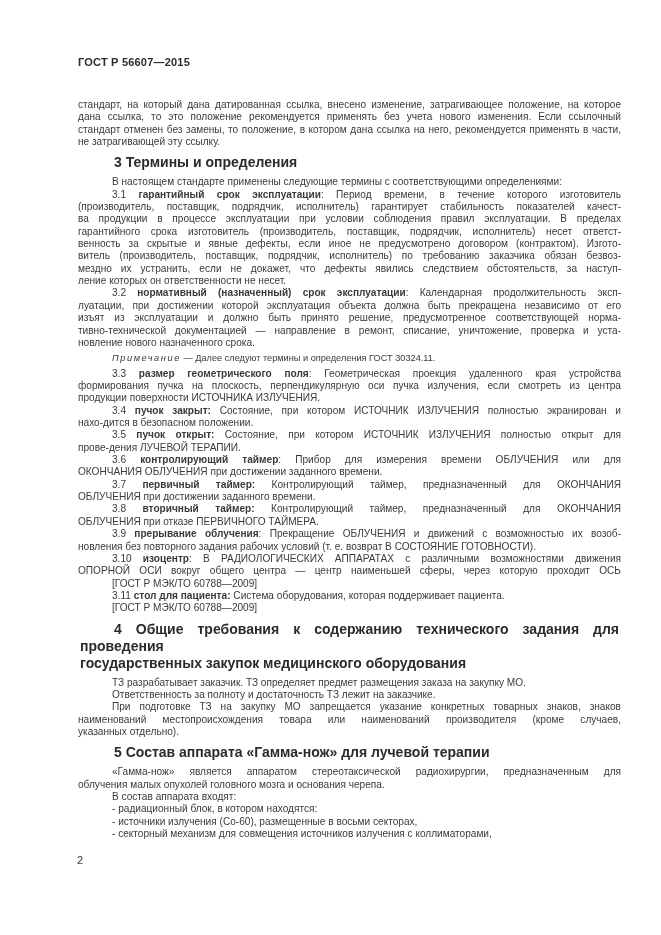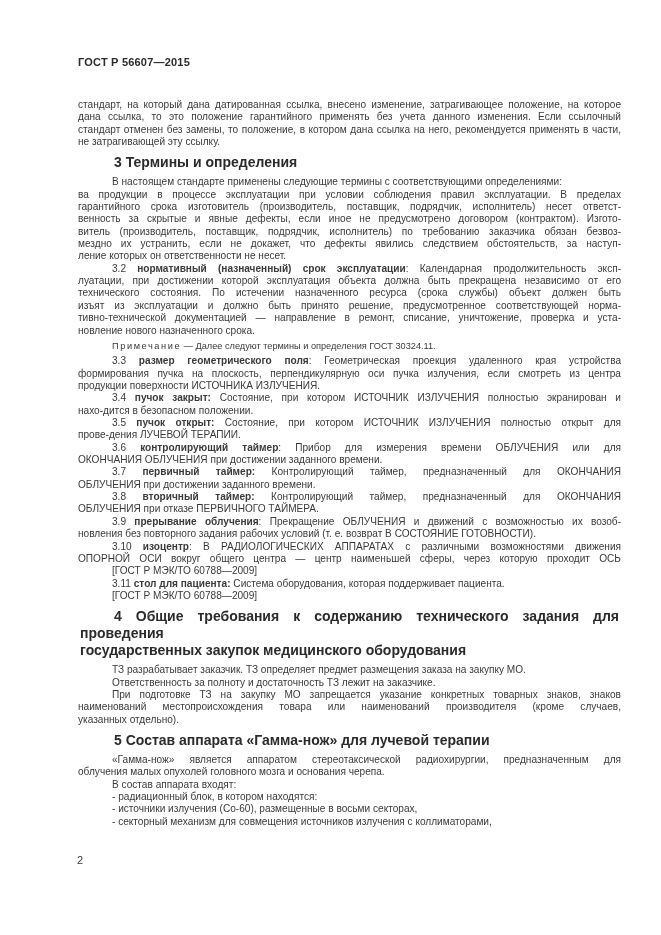--- a/index.html
+++ b/index.html
@@ -28,57 +28,58 @@
   .ind { text-indent:34px; }
   .just { text-align:justify; text-align-last:justify; }
   .b { font-weight:700; }
   .heading { margin:6px 2px 5px; }
   .heading .line {
     font-size:14px; line-height:17px; font-weight:700;
     color:var(--heading,#2b2b2b);
   }
   .note { margin:4px 0 3px; }
   .note .line { font-size:9.2px; line-height:11.5px; }
-  .sp { letter-spacing:1.6px; }
+  .sp { letter-spacing:1.6px;font-style:italic; }
   .page-number {
     position:absolute; top:854px; left:77px;
     font-size:11px;
   }
 </style>
 </head>
 <body>
 
 <div class="page" style="--bg: #ffffff; --text: #3a3a3a; --heading: #2b2b2b;">
   <div class="running-header">ГОСТ Р 56607—2015</div>
 
   <div class="doc-body">
       <div class="blk para">
         <div class="line just"><span>стандарт, на который дана датированная ссылка, внесено изменение, затрагивающее положение, на которое</span></div>
-        <div class="line just"><span>дана ссылка, то это положение гарантийного применять без учета данного изменения. Если ссылочный</span></div>
+        <div class="line just"><span>дана ссылка, то это положение рекомендуется применять без учета нового изменения. Если ссылочный</span></div>
         <div class="line just"><span>стандарт отменен без замены, то положение, в котором дана ссылка на него, рекомендуется применять в части,</span></div>
         <div class="line"><span>не затрагивающей эту ссылку.</span></div>
       </div>
       <div class="blk heading">
         <div class="line ind"><span>3 Термины и определения</span></div>
       </div>
       <div class="blk para">
         <div class="line ind"><span>В настоящем стандарте применены следующие термины с соответствующими определениями:</span></div>
       </div>
       <div class="blk para">
+        <div class="line ind just"><span>3.1 </span><span class="b">гарантийный срок эксплуатации</span><span>: Период времени, в течение которого изготовитель</span></div>
+        <div class="line just"><span>(производитель, поставщик, подрядчик, исполнитель) гарантирует стабильность показателей качест-</span></div>
         <div class="line just"><span>ва продукции в процессе эксплуатации при условии соблюдения правил эксплуатации. В пределах</span></div>
         <div class="line just"><span>гарантийного срока изготовитель (производитель, поставщик, подрядчик, исполнитель) несет ответст-</span></div>
         <div class="line just"><span>венность за скрытые и явные дефекты, если иное не предусмотрено договором (контрактом). Изгото-</span></div>
         <div class="line just"><span>витель (производитель, поставщик, подрядчик, исполнитель) по требованию заказчика обязан безвоз-</span></div>
         <div class="line just"><span>мездно их устранить, если не докажет, что дефекты явились следствием обстоятельств, за наступ-</span></div>
         <div class="line"><span>ление которых он ответственности не несет.</span></div>
       </div>
       <div class="blk para">
         <div class="line ind just"><span>3.2 </span><span class="b">нормативный (назначенный) срок эксплуатации</span><span>: Календарная продолжительность эксп-</span></div>
         <div class="line just"><span>луатации, при достижении которой эксплуатация объекта должна быть прекращена независимо от его</span></div>
-        <div class="line just"><span>технического состояния. По истечении назначенного ресурса (срока службы) объект должен быть</span></div>
         <div class="line just"><span>изъят из эксплуатации и должно быть принято решение, предусмотренное соответствующей норма-</span></div>
         <div class="line just"><span>тивно-технической документацией — направление в ремонт, списание, уничтожение, проверка и уста-</span></div>
         <div class="line"><span>новление нового назначенного срока.</span></div>
       </div>
       <div class="blk note">
         <div class="line ind"><span class="sp">Примечание</span><span> — Далее следуют термины и определения ГОСТ 30324.11.</span></div>
       </div>
       <div class="blk para">
         <div class="line ind just"><span>3.3 </span><span class="b">размер геометрического поля</span><span>: Геометрическая проекция удаленного края устройства</span></div>
         <div class="line just"><span>формирования пучка на плоскость, перпендикулярную оси пучка излучения, если смотреть из центра</span></div>

